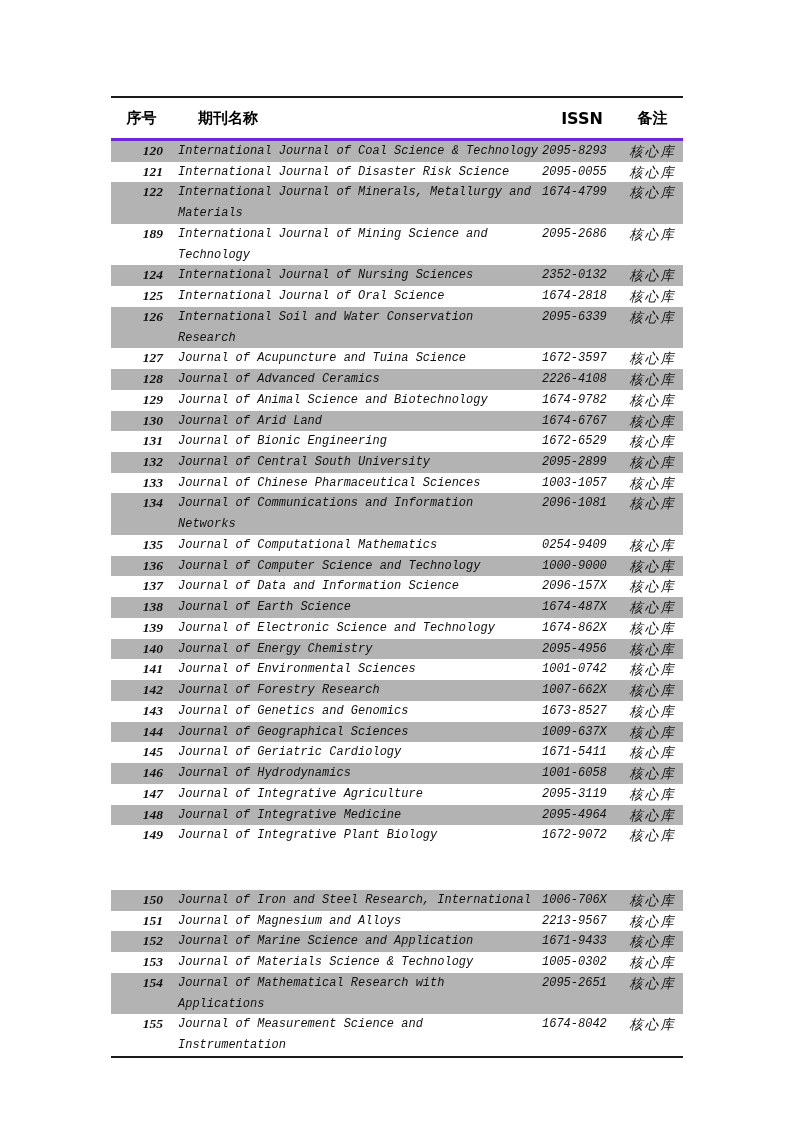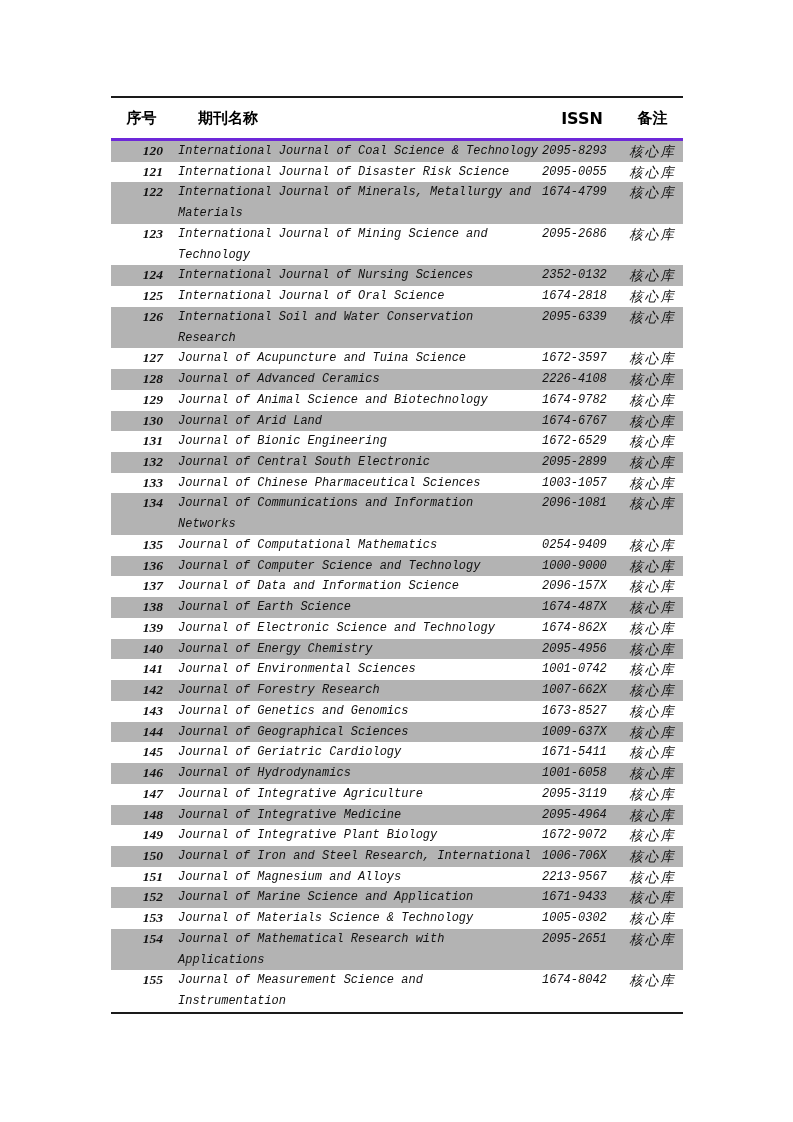--- a/index.html
+++ b/index.html
@@ -103,21 +103,21 @@
 
   <div class="row" style="background: rgb(179, 179, 179);">
     <div class="cell-no">122</div>
     <div class="cell-name">International Journal of Minerals, Metallurgy and
 Materials</div>
     <div class="cell-issn">1674-4799</div>
     <div class="cell-note">核心库</div>
   </div>
 
   <div class="row">
-    <div class="cell-no">123</div>
+    <div class="cell-no">189</div>
     <div class="cell-name">International Journal of Mining Science and
 Technology</div>
     <div class="cell-issn">2095-2686</div>
     <div class="cell-note">核心库</div>
   </div>
 
   <div class="row" style="background: rgb(179, 179, 179);">
     <div class="cell-no">124</div>
     <div class="cell-name">International Journal of Nursing Sciences</div>
     <div class="cell-issn">2352-0132</div>
@@ -169,21 +169,21 @@
 
   <div class="row">
     <div class="cell-no">131</div>
     <div class="cell-name">Journal of Bionic Engineering</div>
     <div class="cell-issn">1672-6529</div>
     <div class="cell-note">核心库</div>
   </div>
 
   <div class="row" style="background: rgb(179, 179, 179);">
     <div class="cell-no">132</div>
-    <div class="cell-name">Journal of Central South Electronic</div>
+    <div class="cell-name">Journal of Central South University</div>
     <div class="cell-issn">2095-2899</div>
     <div class="cell-note">核心库</div>
   </div>
 
   <div class="row">
     <div class="cell-no">133</div>
     <div class="cell-name">Journal of Chinese Pharmaceutical Sciences</div>
     <div class="cell-issn">1003-1057</div>
     <div class="cell-note">核心库</div>
   </div>
@@ -294,21 +294,21 @@
     <div class="cell-note">核心库</div>
   </div>
 
   <div class="row">
     <div class="cell-no">149</div>
     <div class="cell-name">Journal of Integrative Plant Biology</div>
     <div class="cell-issn">1672-9072</div>
     <div class="cell-note">核心库</div>
   </div>
 
-  <div class="row" style="background: rgb(179, 179, 179);">
+  <div class="row" style="background: rgb(179, 179, 179); margin-top: 44px;">
     <div class="cell-no">150</div>
     <div class="cell-name">Journal of Iron and Steel Research, International</div>
     <div class="cell-issn">1006-706X</div>
     <div class="cell-note">核心库</div>
   </div>
 
   <div class="row">
     <div class="cell-no">151</div>
     <div class="cell-name">Journal of Magnesium and Alloys</div>
     <div class="cell-issn">2213-9567</div>

